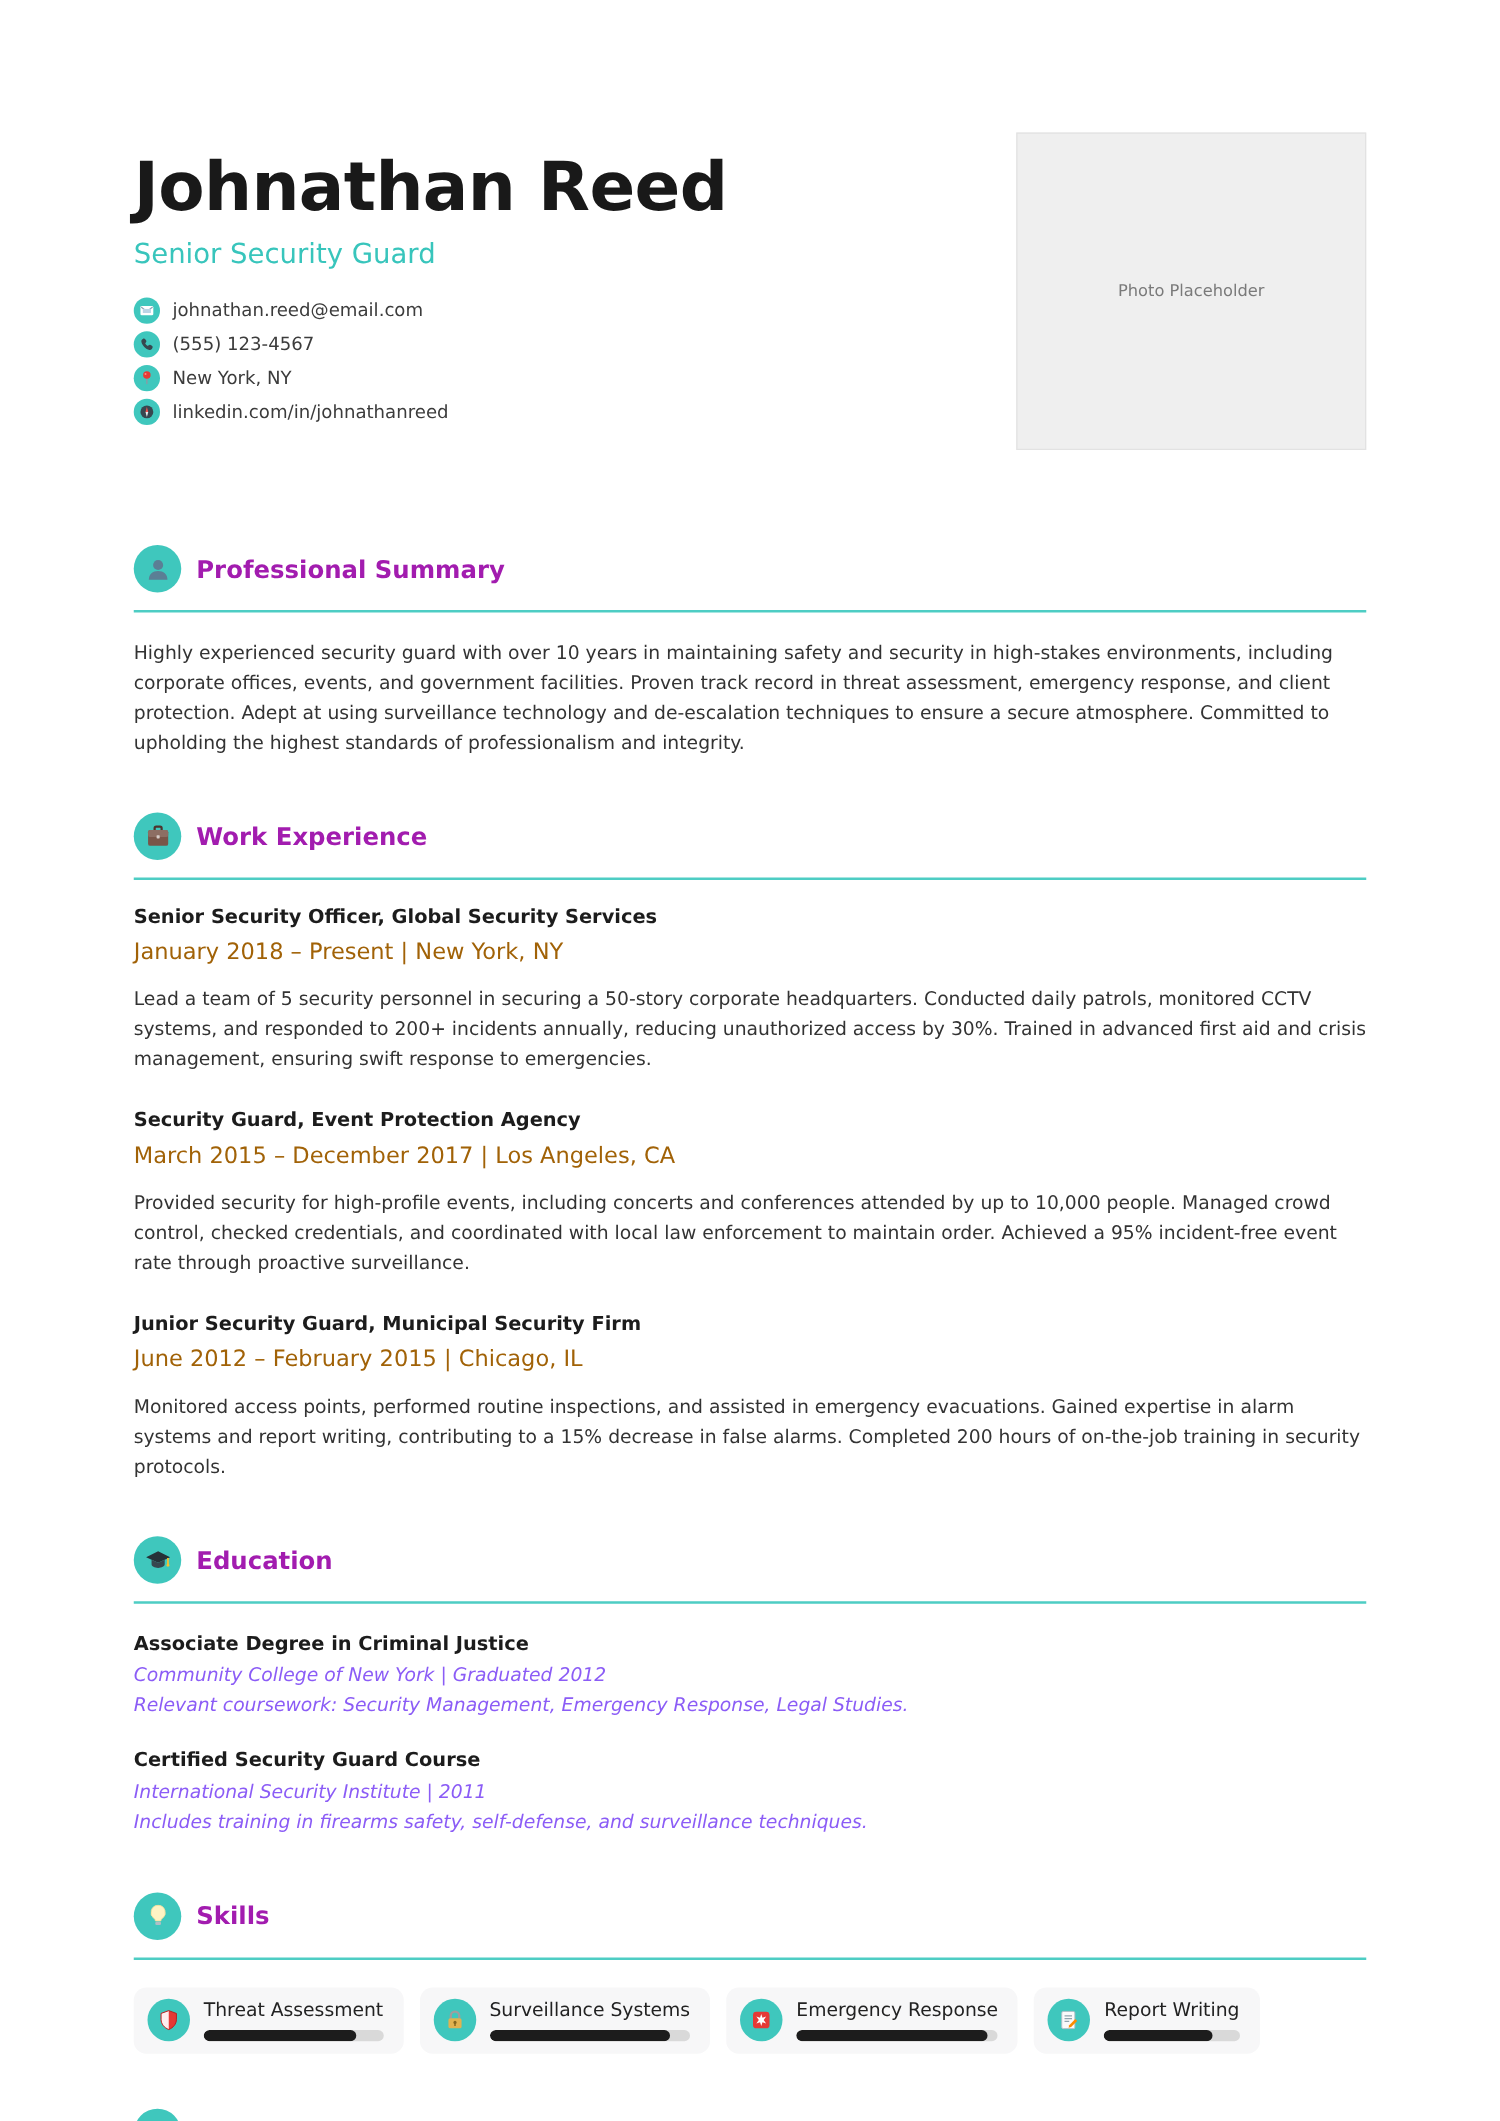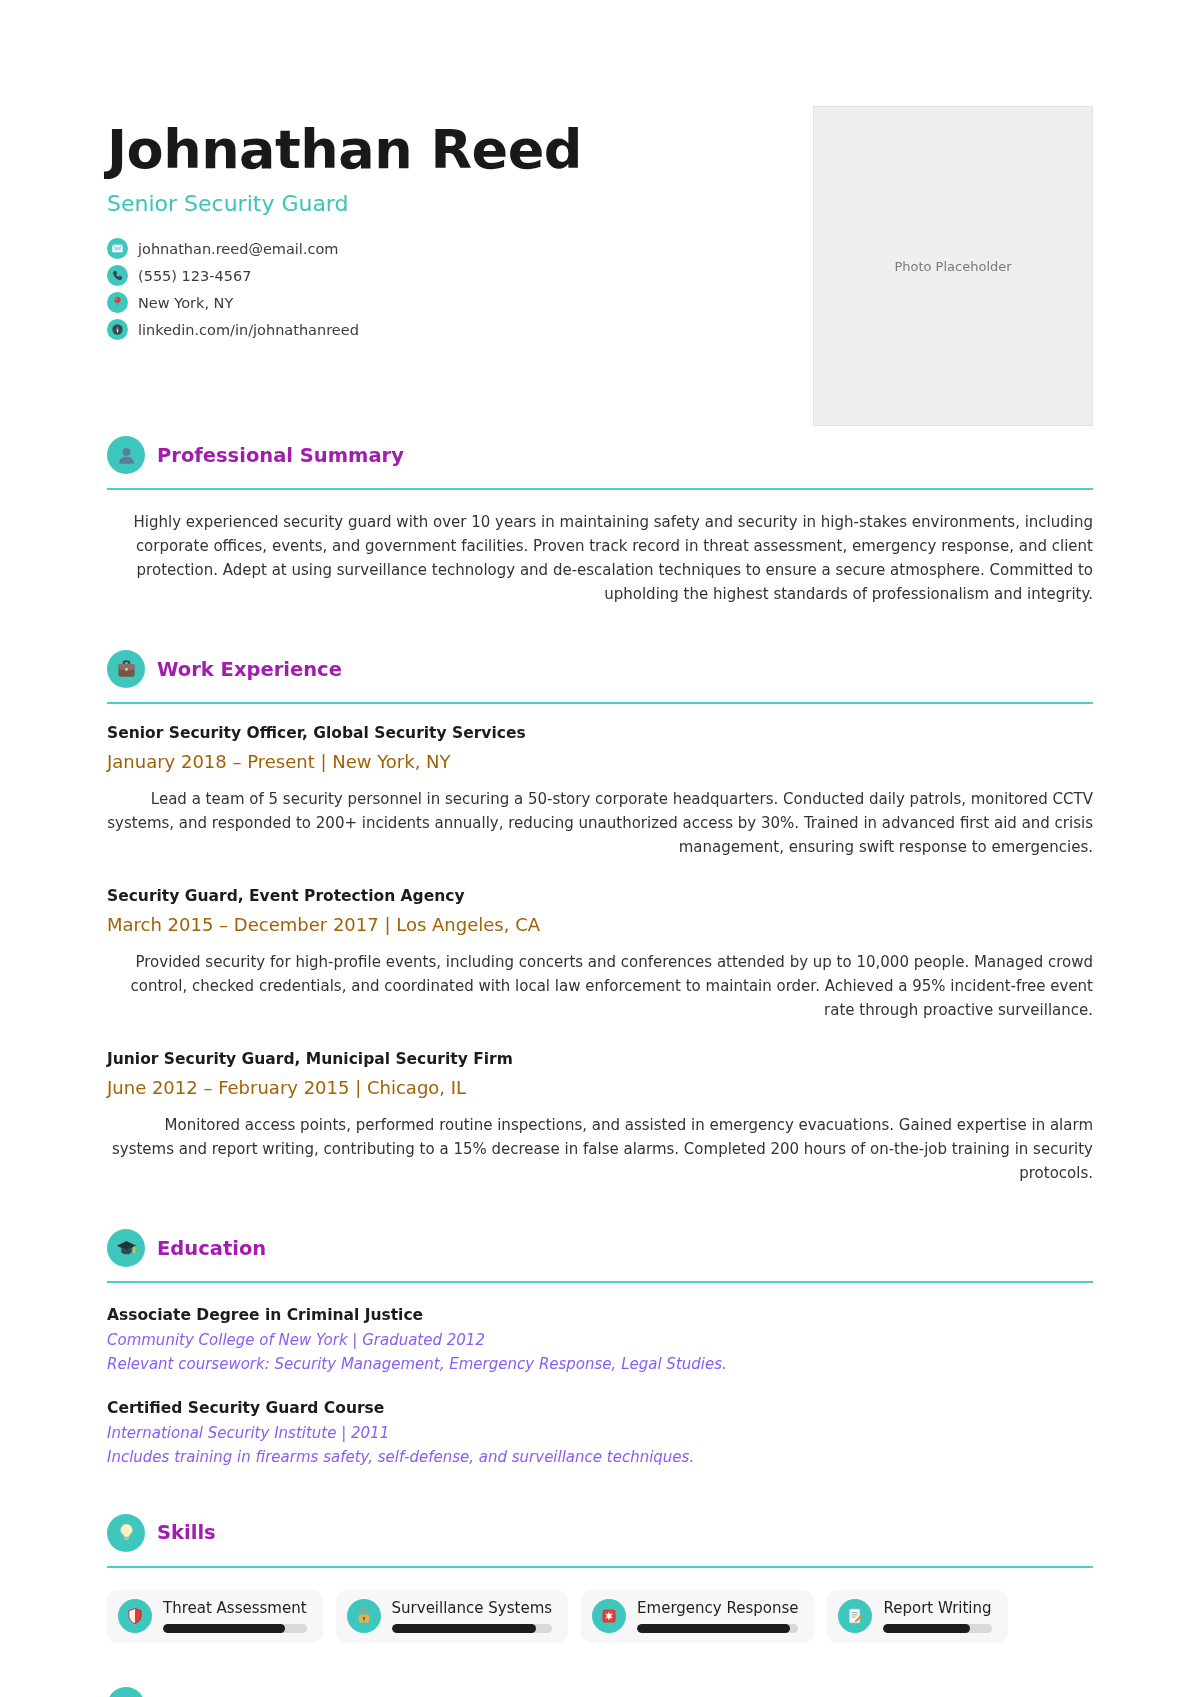--- a/index.html
+++ b/index.html
@@ -13,21 +13,21 @@
   .page {
     width: 1200px;
     min-height: 1697px;
     padding: 106px 107px 18px 107px;
   }
 
   
   .header { position: relative; min-height: 286px; }
   .photo-box {
     position: absolute; top: 0; right: 0;
-    width: 280px; height: 320px;
+    width: 280px; height: 254px;
     background: #efefef;
     border: 1px solid #e2e2e2;
     display: flex; align-items: center; justify-content: center;
   }
   .photo-box span { color: #7a7a7a; font-size: 13px; }
   .name {
     padding-top: 12px;
     font-size: 54px;
     font-weight: bold;
     color: #191919;
@@ -54,21 +54,21 @@
   .section-icon-circle {
     width: 38px; height: 38px; border-radius: 50%;
     background: #3fc7bd;
     display: inline-flex; align-items: center; justify-content: center;
     margin-right: 12px; flex: 0 0 38px;
   }
   .section-title { font-size: 19.5px; font-weight: bold; color: #a21caf; }
   .section-rule { height: 2px; background: #4ecdc4; margin-top: 14px; }
   .section-body { margin-top: 20px; }
 
-  .para { font-size: 15px; line-height: 1.6; color: #333333; text-align: right; }
+  .para { font-size: 15px; line-height: 1.6; color: #333333; }
 
   
   .job { margin-bottom: 28px; }
   .job:last-child { margin-bottom: 0; }
   .job-heading { font-size: 15.5px; font-weight: bold; color: #1c1c1c; }
   .job-meta { margin-top: 9px; font-size: 18px; color: #a16207; }
   .job-desc { margin-top: 15px; }
 
   
   .edu { margin-bottom: 20px; }

